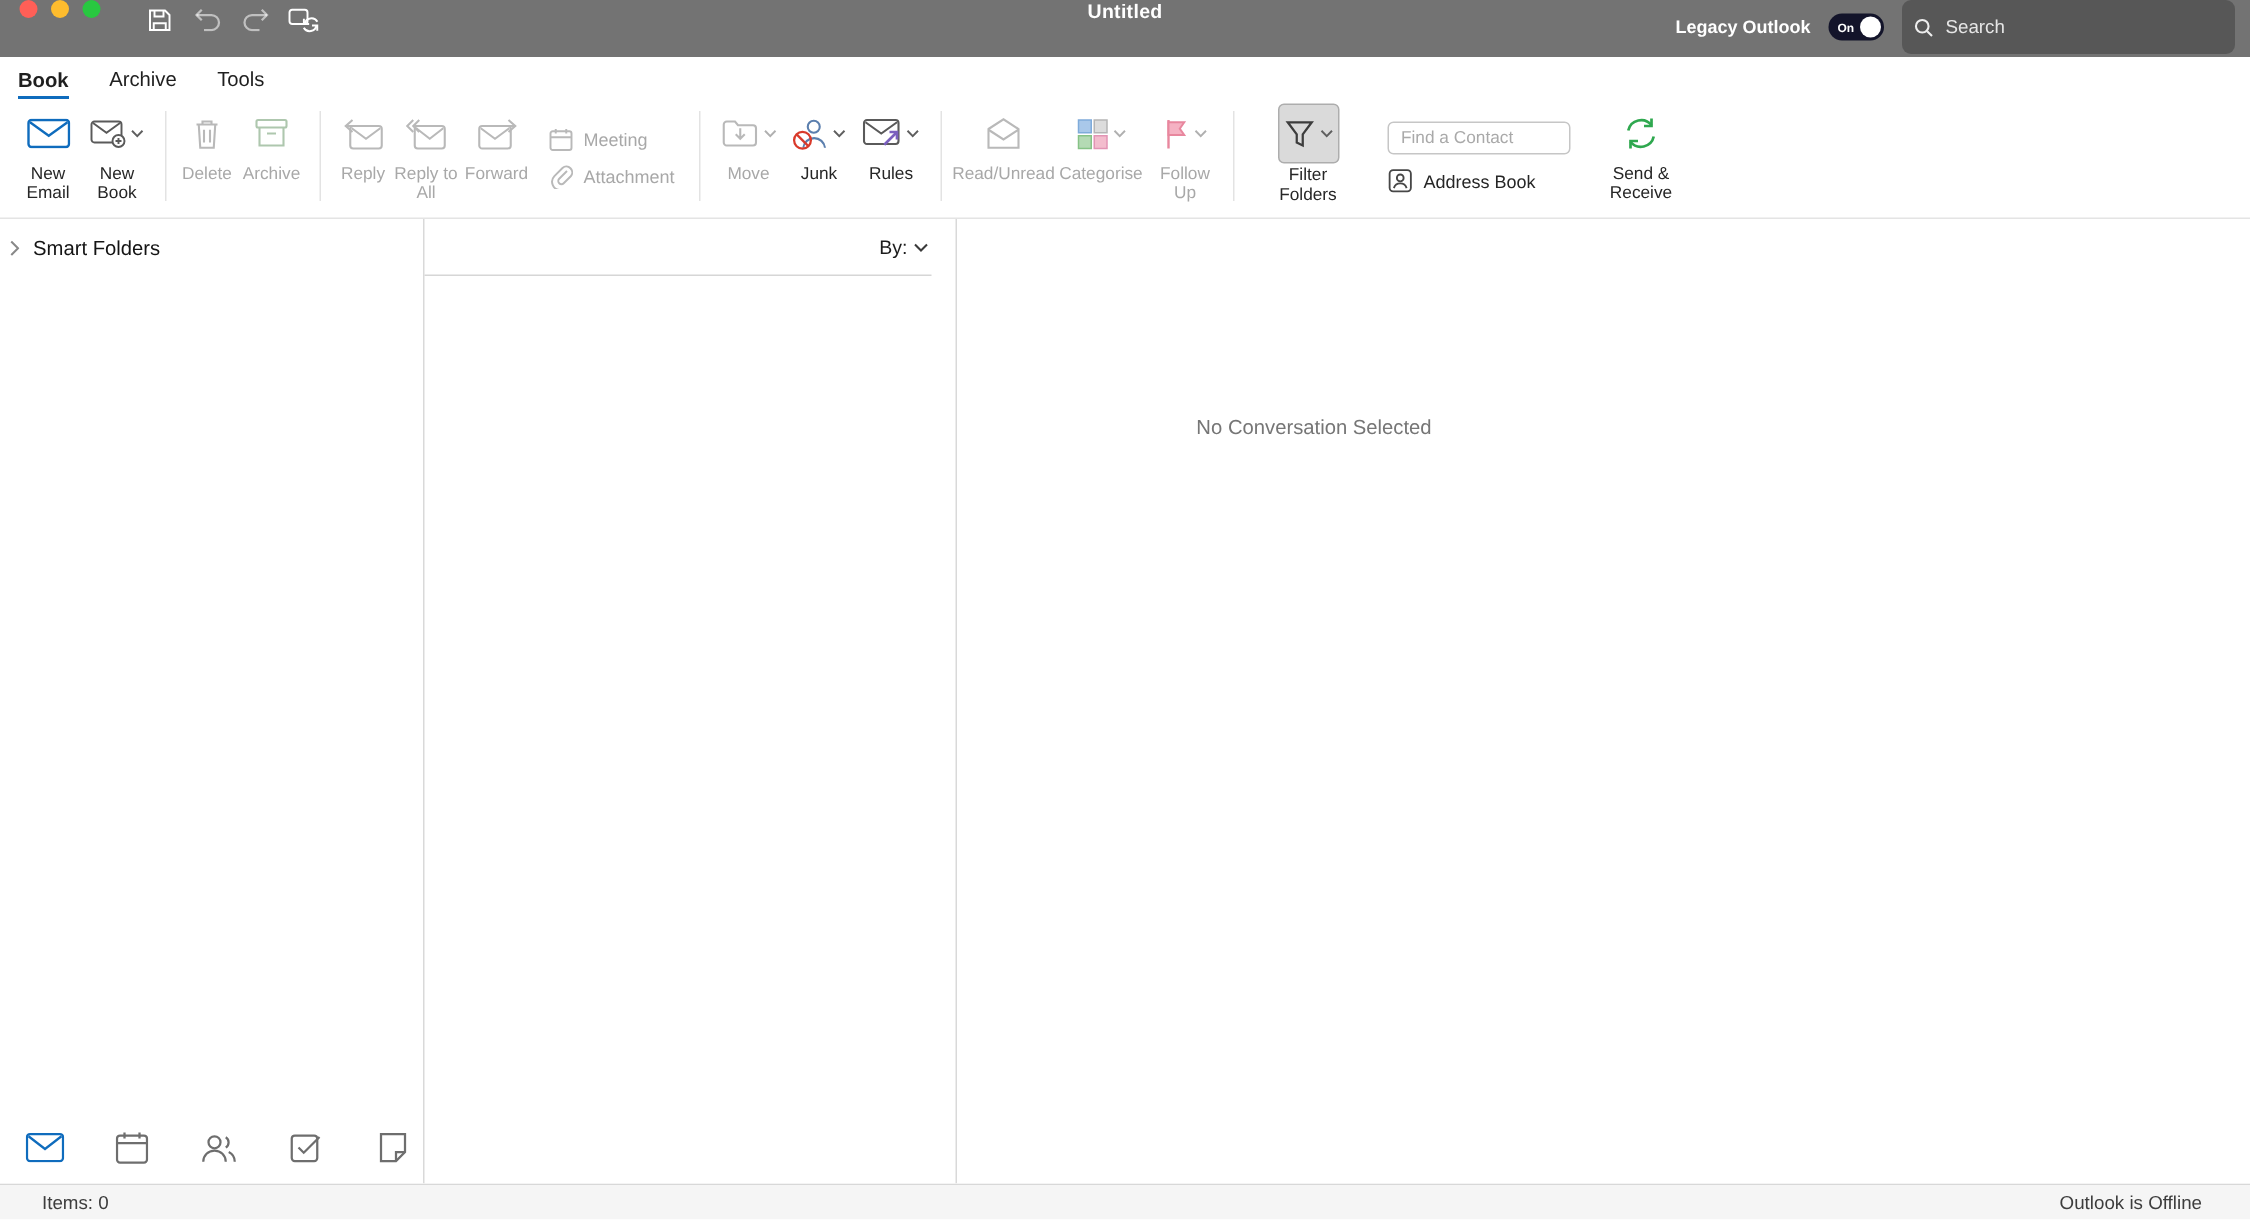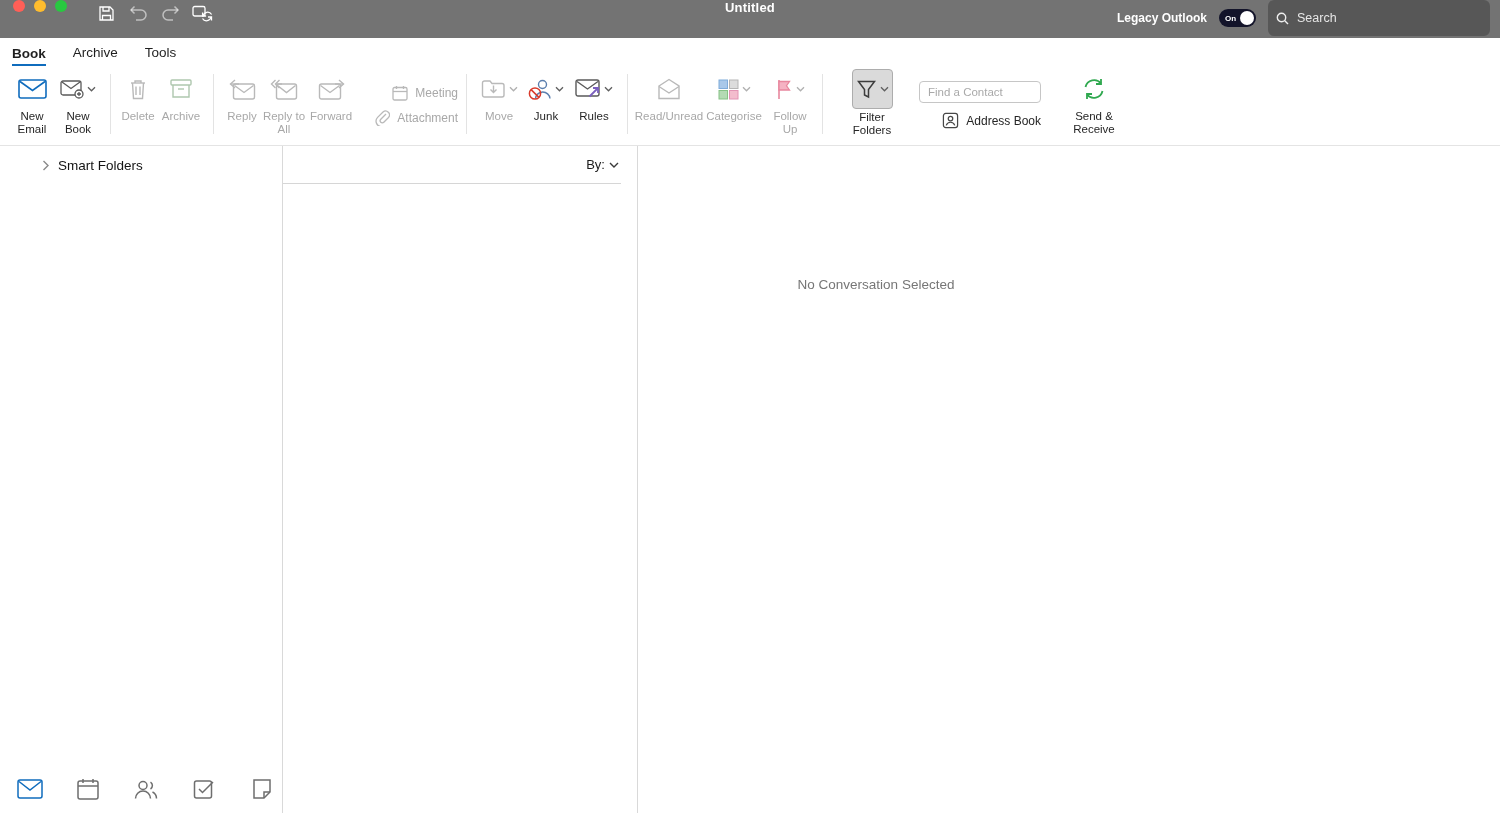--- a/index.html
+++ b/index.html
@@ -30,30 +30,30 @@
 
   
   .ribbon{height:79px;background:#fff;display:flex;align-items:flex-start;padding:4px 0 0 10px;box-sizing:border-box;flex:0 0 auto;}
   .rbtn{display:flex;flex-direction:column;align-items:center;cursor:default;}
   .icon-row{height:38px;display:flex;align-items:center;justify-content:center;gap:3px;color:#5f5f5f;padding:0 3px;box-sizing:border-box;}
   .rlabel{font-size:11.5px;line-height:13px;color:#262626;text-align:center;margin-top:2px;}
   .rbtn.disabled .rlabel{color:#a8a8a8;}
   .rbtn.disabled .icon-row{color:#b5b5b5;}
   .rbtn.selected .icon-row{background:#dadada;border:1px solid #adadad;border-radius:4px;height:40px;margin-top:-1px;}
   .vsep{width:1px;background:#e3e3e3;height:60px;margin:4px 8px 0 8px;flex:0 0 auto;}
-  .rcol{display:flex;flex-direction:column;justify-content:center;gap:9px;height:66px;margin-top:2px;align-items:flex-end;}
+  .rcol{display:flex;flex-direction:column;justify-content:center;gap:9px;height:66px;margin-top:2px;}
   .rrow{display:flex;align-items:center;gap:7px;font-size:12px;color:#262626;cursor:default;}
   .rrow.dim{color:#a8a8a8;}
   .find-contact{width:104px;height:20px;border:1px solid #c6c6c6;border-radius:4px;font-size:11.5px;padding:0 8px;color:#333;outline:none;font-family:inherit;}
   .find-contact::placeholder{color:#a9a9a9;}
 
   
   .content{flex:1;position:relative;border-top:1px solid #e4e4e4;background:#fff;overflow:hidden;}
   .splitter{position:absolute;top:0;bottom:0;width:1px;background:#d9d9d9;}
-  .sidebar{position:absolute;left:0;top:0;bottom:0;width:282px;padding-left:36px;}
+  .sidebar{position:absolute;left:0;top:0;bottom:0;width:282px;}
   .folder-row{display:flex;align-items:center;gap:9px;padding:12px 0 0 6px;cursor:default;}
   .folder-row .flabel{font-size:13.5px;color:#141414;}
   .nav-icons{position:absolute;bottom:12px;left:17px;display:flex;gap:32px;align-items:center;}
   .nav-btn{background:none;border:none;padding:0;width:26px;height:24px;display:flex;align-items:center;justify-content:center;cursor:default;}
 
   .msglist{position:absolute;left:283px;top:0;bottom:0;width:354px;text-align:right;}
   .msglist-header{height:37px;border-bottom:1px solid #d6d6d6;margin-right:16px;display:flex;align-items:center;justify-content:flex-end;}
   .sortby{display:flex;align-items:center;gap:4px;font-size:13px;color:#1c1c1c;padding-right:2px;cursor:default;}
 
   .reading{position:absolute;left:638px;right:0;top:0;bottom:0;}
@@ -476,14 +476,18 @@
     </section>
 
     <div class="splitter" style="left:637px;"></div>
 
     <section class="reading">
       <div class="empty-msg">No Conversation Selected</div>
     </section>
 
   </div>
 
+  <footer class="statusbar">
+    <span>Items: 0</span>
+    <span>Outlook is Offline</span>
+  </footer>
 
 </div>
 
 </body></html>

